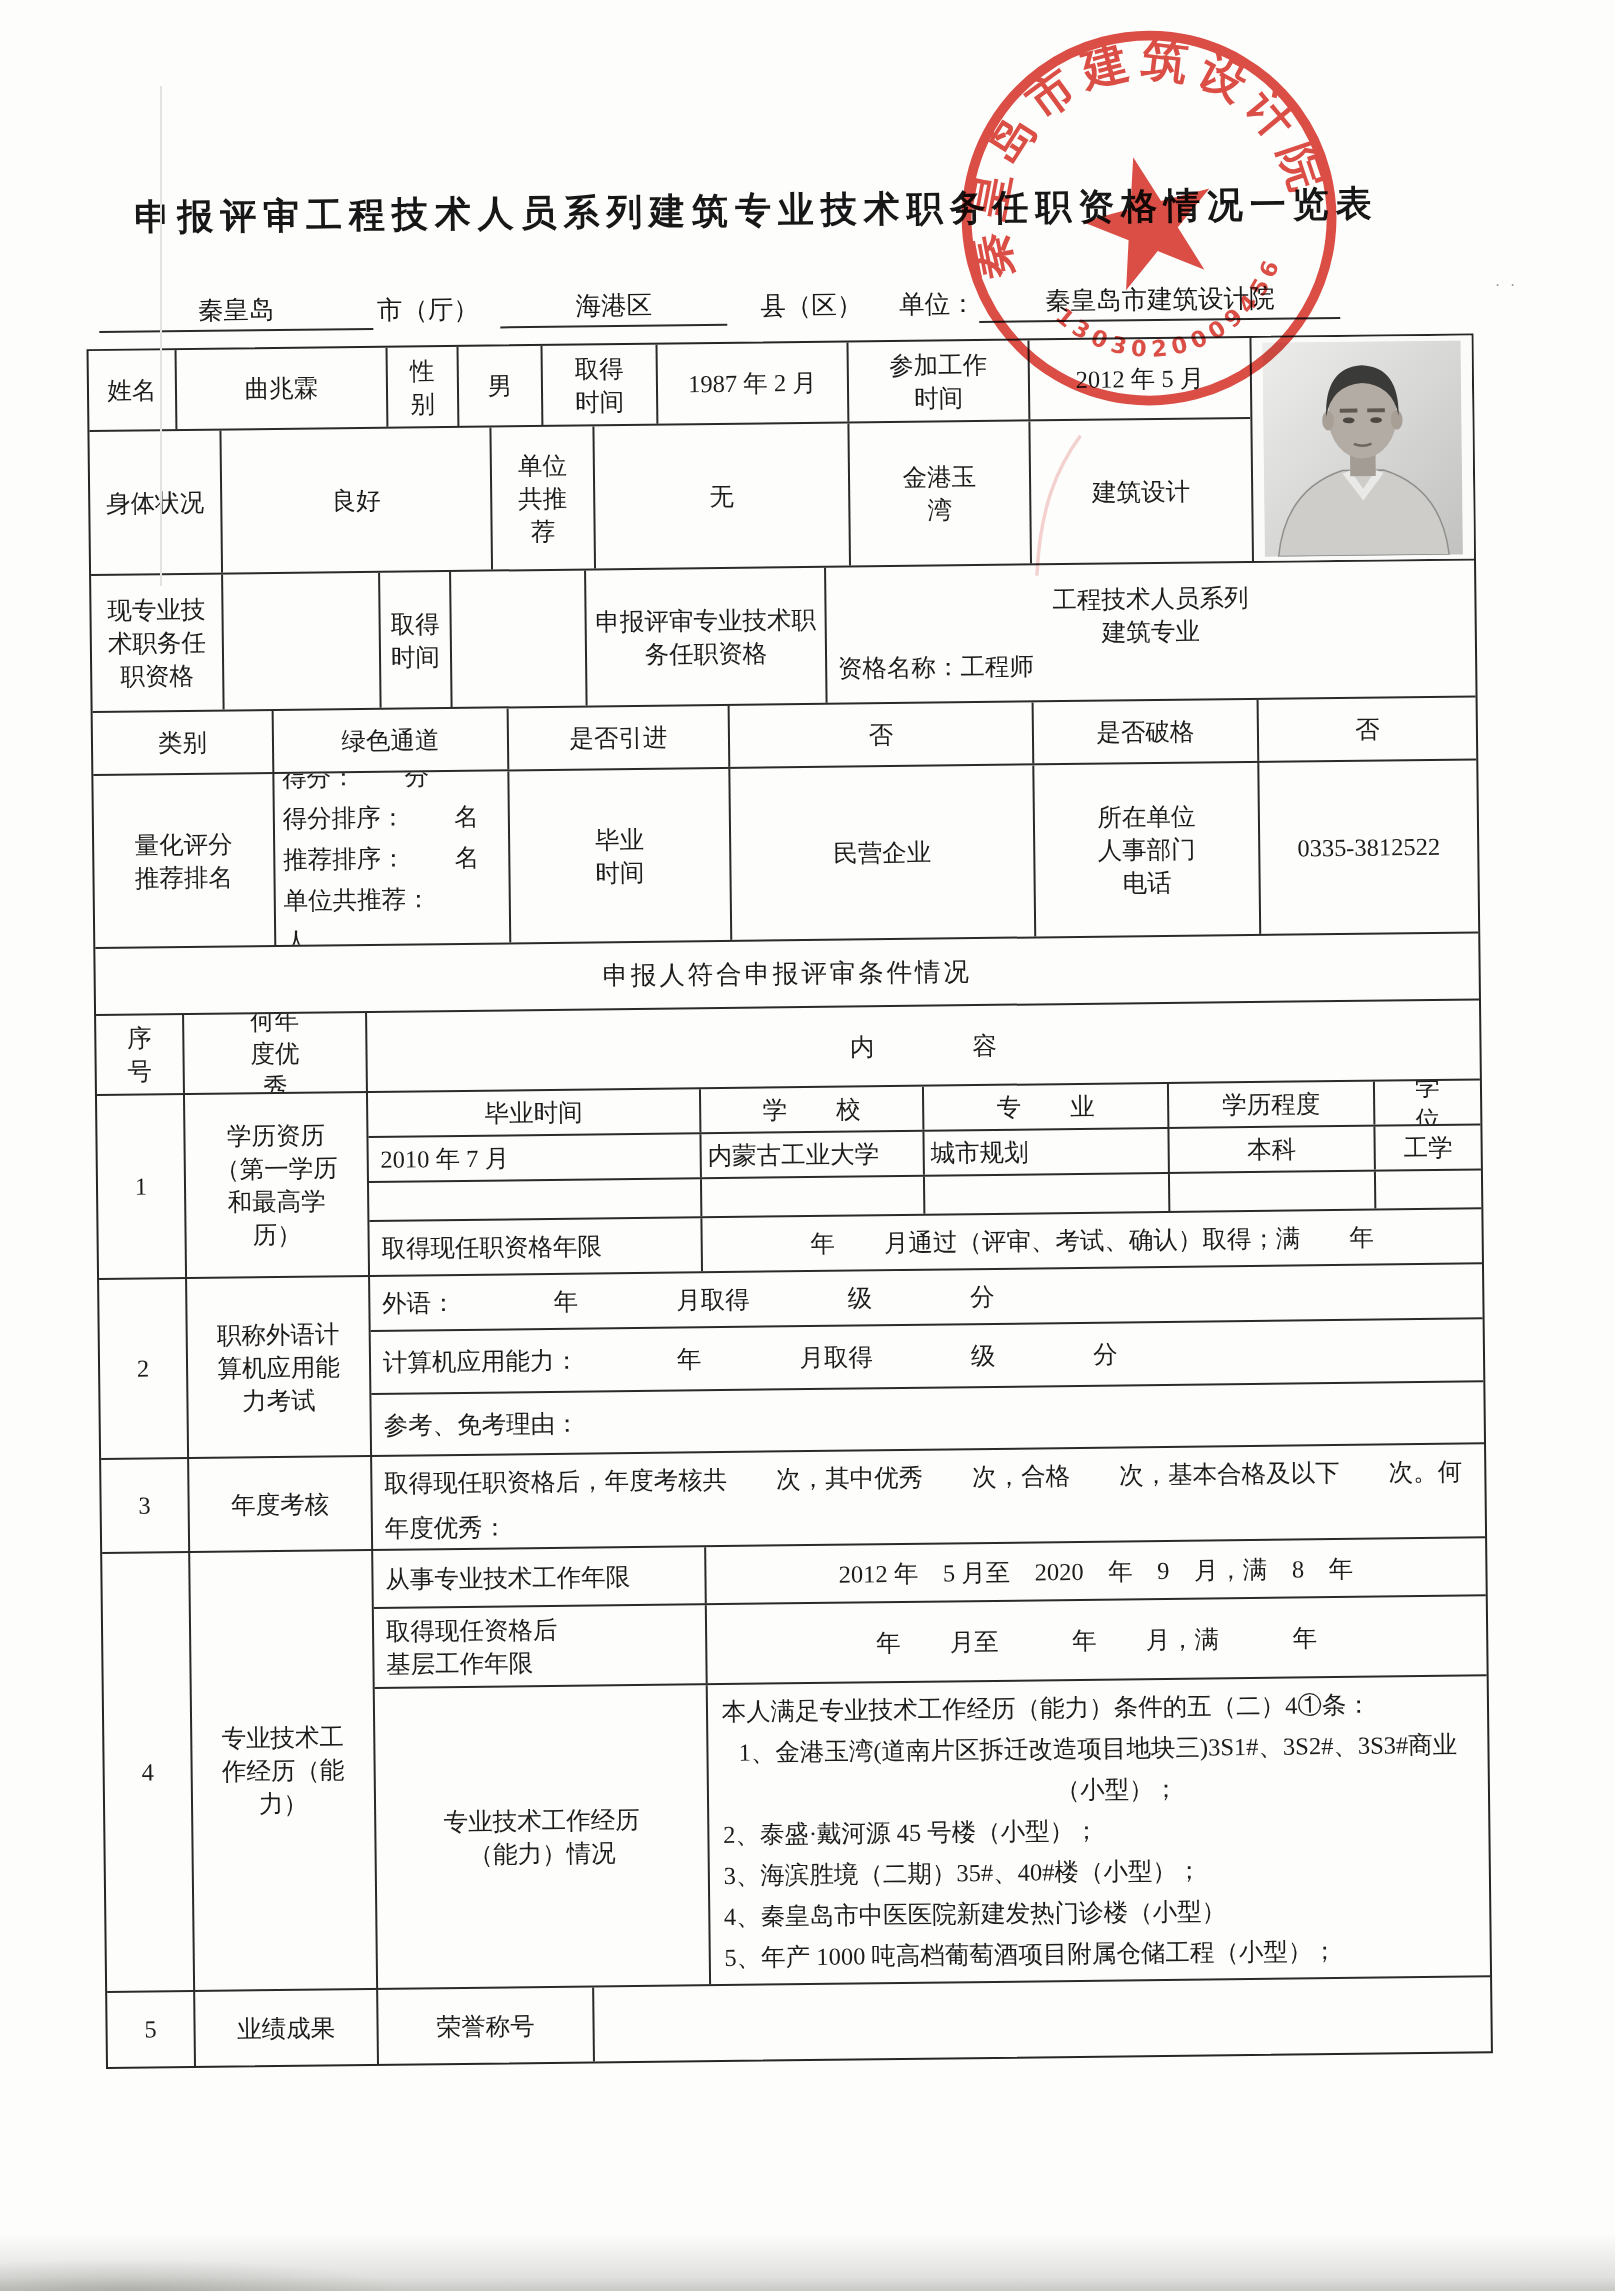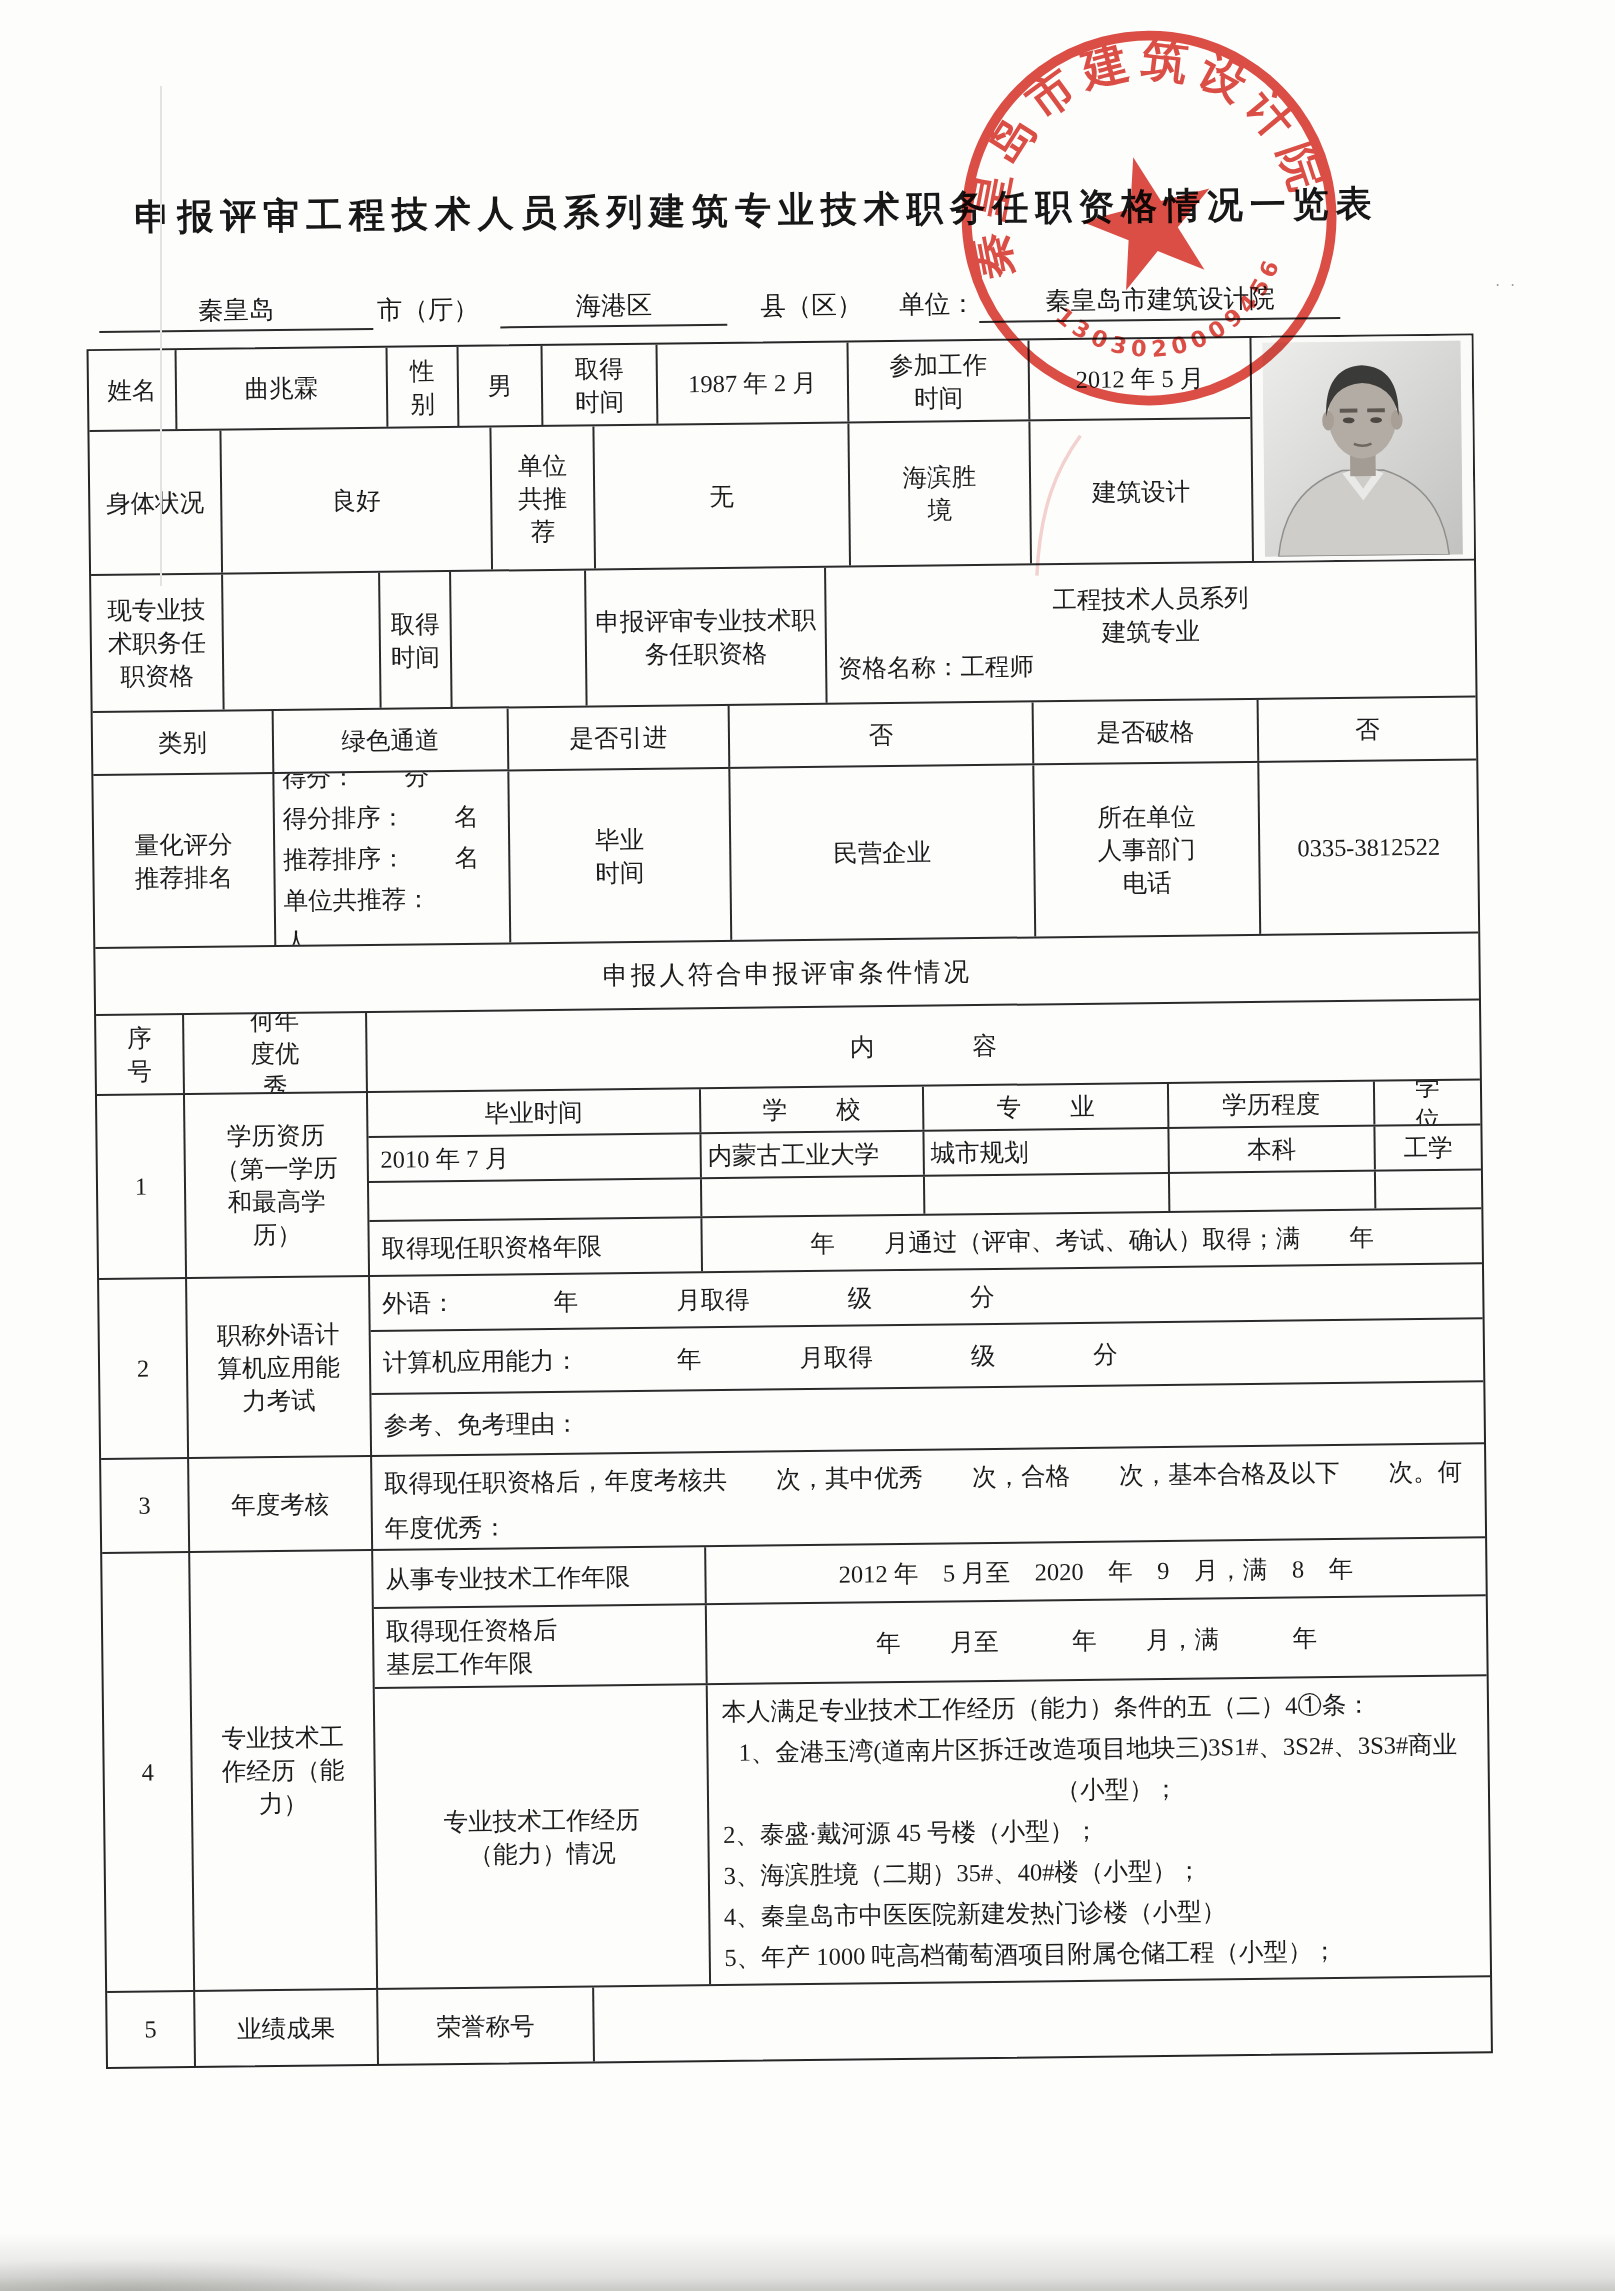--- a/index.html
+++ b/index.html
@@ -109,21 +109,21 @@
             <div class="c grow last">2012 年 5 月</div>
           </div>
           <div class="row bb0" style="height:143px">
             <div class="c" style="width:132px">身体状况</div>
             <div class="c" style="width:270px">良好</div>
             <div class="c" style="width:103px">
                 <span class="wrapspan" style="width:55px">单位共推荐</span>
               </div>
             <div class="c" style="width:255px">无</div>
             <div class="c" style="width:181px">
-                <span class="wrapspan" style="width:80px">海滨胜境</span>
+                <span class="wrapspan" style="width:80px">金港玉湾</span>
               </div>
             <div class="c grow last">建筑设计</div>
           </div>
         </div>
         <div class="c grow last photo-cell" style="border-left:2px solid #2a2a2a">
           <div class="photo-frame">
             <svg width="198" height="214" viewBox="0 0 202 218">
               <defs>
                 <linearGradient id="pbg" x1="0" y1="0" x2="1" y2="1">
                   <stop offset="0" stop-color="#ededeb"></stop>

